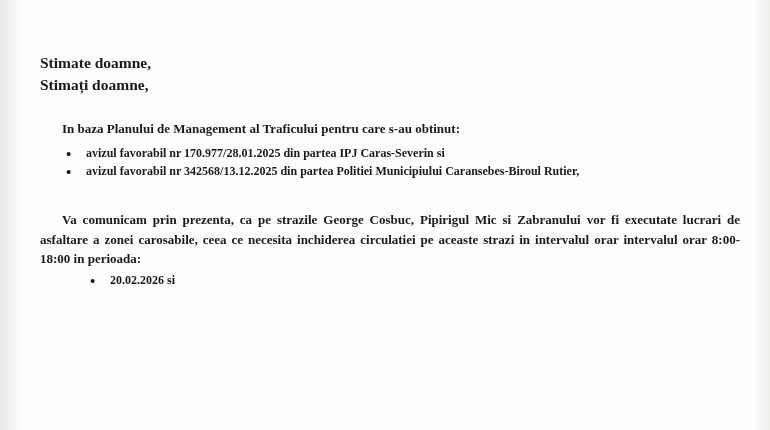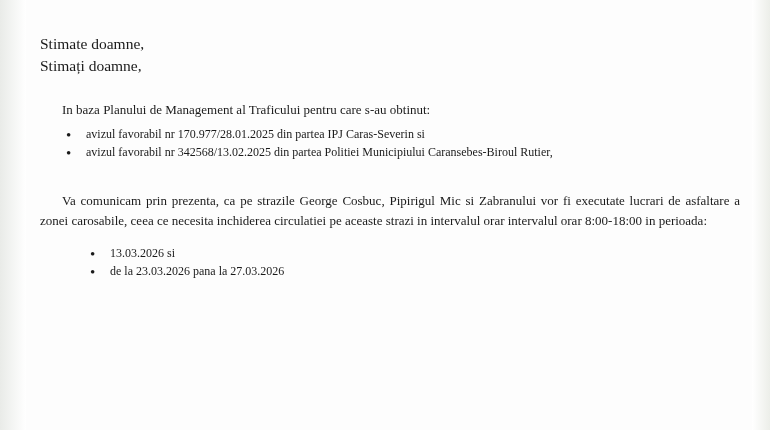--- a/index.html
+++ b/index.html
@@ -34,22 +34,23 @@
     content: "";
     position: absolute;
     right: 0; top: 0;
     width: 18px; height: 430px;
     background: linear-gradient(to left, #eceee9, #ffffff);
     pointer-events: none;
   }
   .doc-body {
     position: absolute;
     left: 40px;
-    top: 33px;
+    top: 52px;
     width: 700px;
+    font-weight: bold;
   }
   .salutation {
     font-size: 15.5px;
     line-height: 1.45;
     margin-bottom: 22px;
   }
   .salutation div {
     white-space: nowrap;
   }
   .para {
@@ -88,21 +89,21 @@
   ul.bullets.wide li {
     padding-left: 70px;
   }
   ul.bullets.wide li::before {
     left: 50px;
   }
   .block-gap {
     height: 20px;
   }
   .body-para {
-    margin-bottom: 14px;
+    margin-bottom: 2px;
   }
   .closing {
     margin-top: 42px;
     font-size: 15.5px;
     padding-left: 4px;
   }
 </style>
 </head>
 <body>
 
@@ -111,27 +112,26 @@
 
     <div class="salutation">
       <div>Stimate doamne,</div>
       <div>Stimați doamne,</div>
     </div>
 
     <p class="para indent intro-para">In baza Planului de Management al Traficului pentru care s-au obtinut:</p>
 
     <ul class="bullets">
       <li>avizul favorabil nr 170.977/28.01.2025 din partea  IPJ Caras-Severin si</li>
-      <li>avizul favorabil  nr  342568/13.02.2025  din  partea  Politiei  Municipiului  Caransebes-Biroul Rutier,</li>
+      <li>avizul favorabil  nr  342568/13.12.2025  din  partea  Politiei  Municipiului  Caransebes-Biroul Rutier,</li>
     </ul>
 
     <div class="block-gap"></div>
 
     <p class="para indent body-para">Va comunicam prin prezenta, ca pe strazile George Cosbuc, Pipirigul Mic si Zabranului vor fi executate lucrari de asfaltare a zonei carosabile, ceea ce necesita inchiderea circulatiei pe aceaste strazi in intervalul orar intervalul orar 8:00-18:00 in perioada:</p>
 
     <ul class="bullets wide">
-      <li>13.03.2026 si</li>
-      <li>de la 23.03.2026 pana la 27.03.2026</li>
+      <li>20.02.2026 si</li>
     </ul>
 
 
   </div>
 </div>
 
 </body></html>

